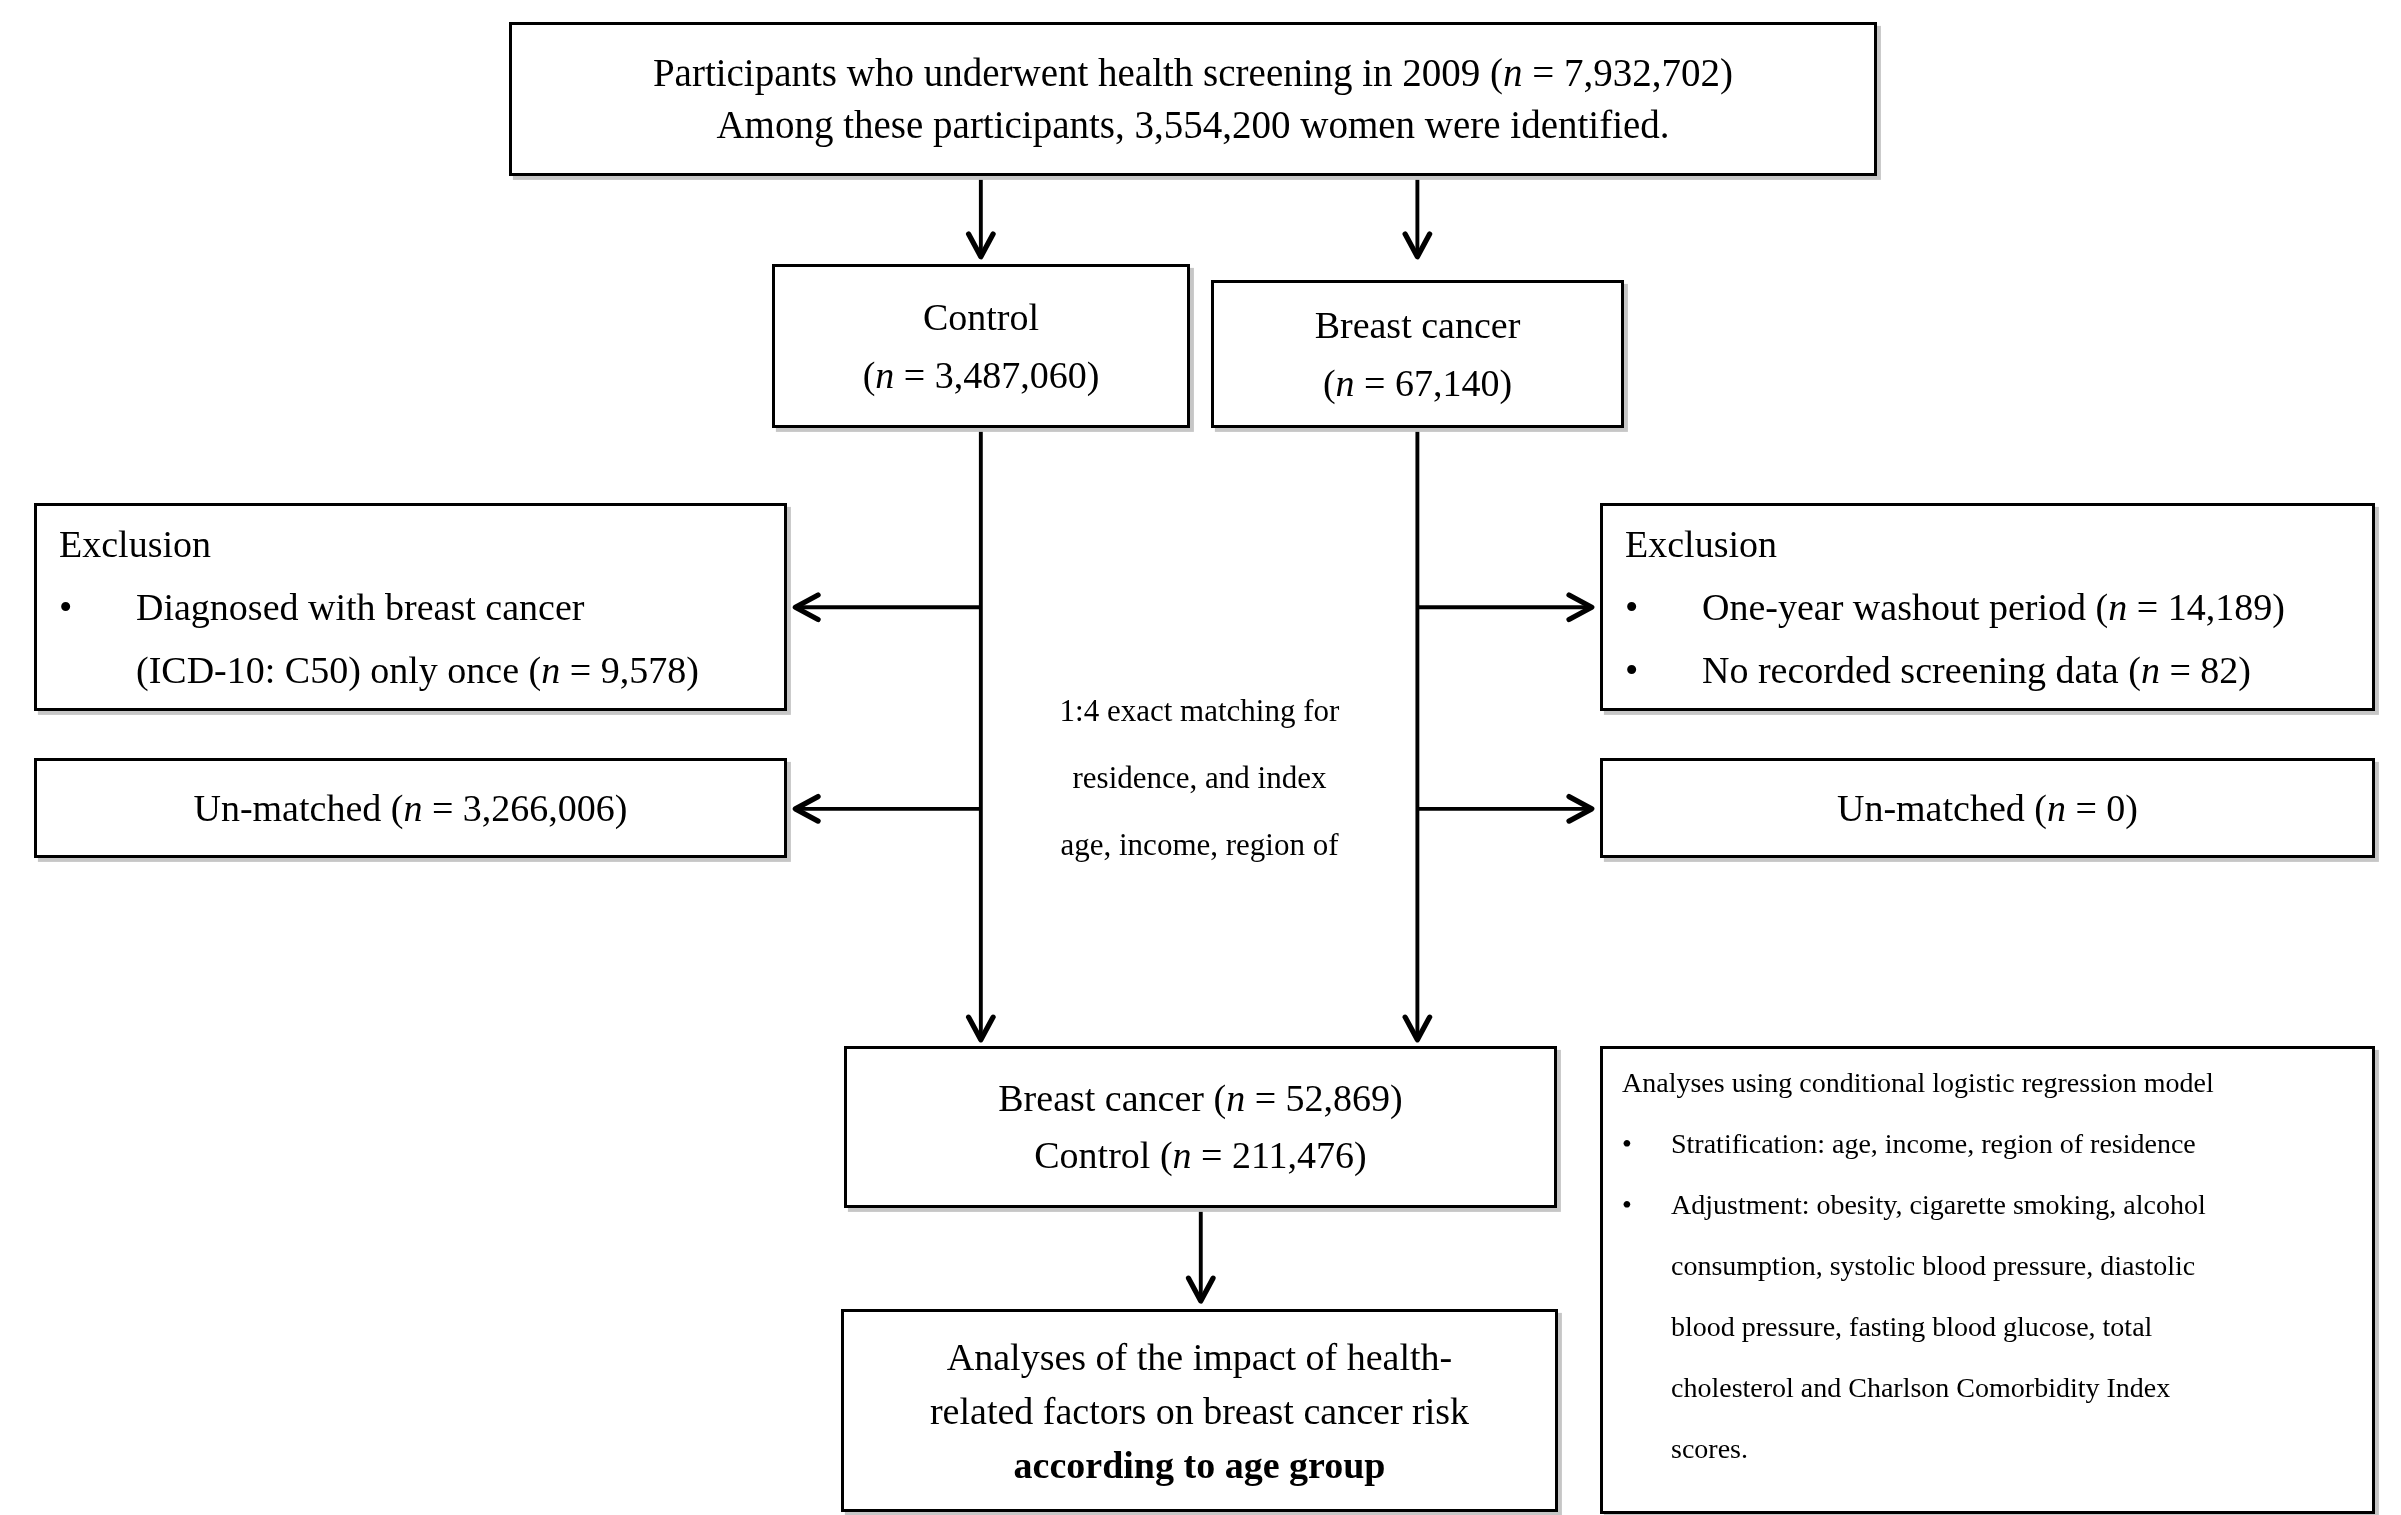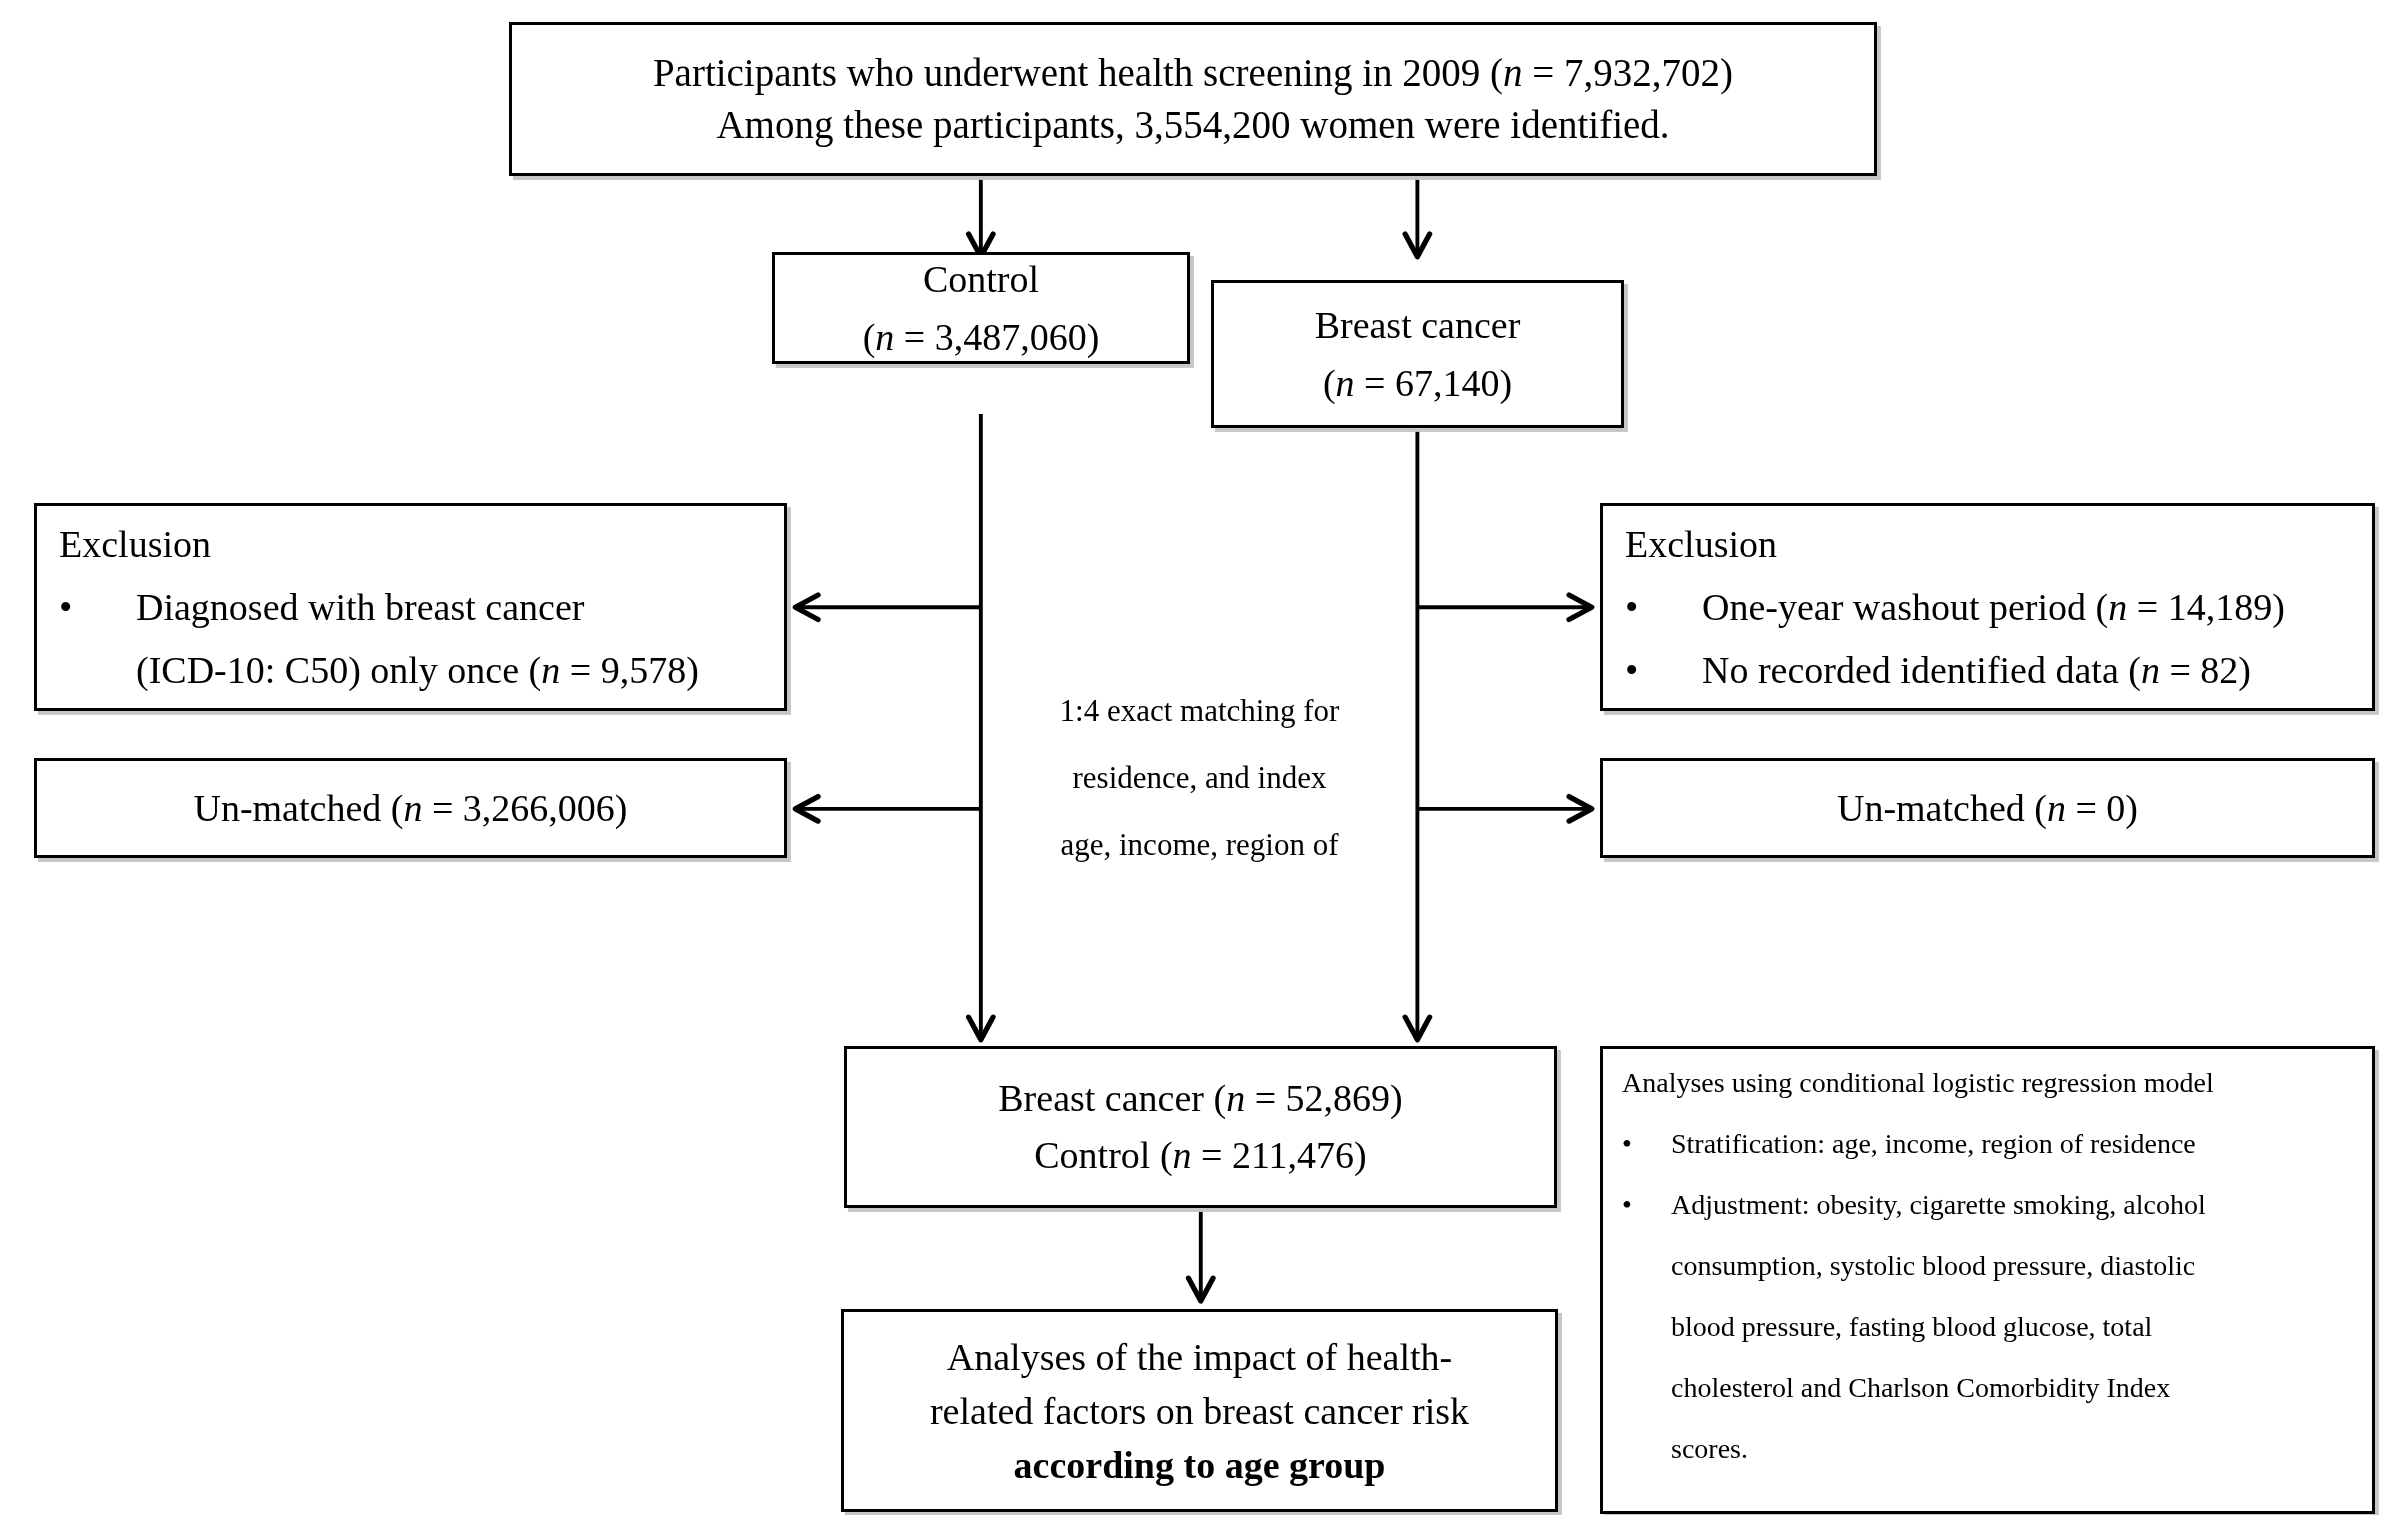--- a/index.html
+++ b/index.html
@@ -71,21 +71,21 @@
     <line x1="1766" y1="1456" x2="1432" y2="1456" marker-end="url(#arw)"></line>
     <line x1="2552" y1="1456" x2="2866" y2="1456" marker-end="url(#arw)"></line>
     <line x1="2162" y1="2177" x2="2162" y2="2342" marker-end="url(#arw)"></line>
   </svg>
 
   <div class="box center screening" style="left:509px;top:22px;width:1368px;height:154px;">
     <div><span>Participants who underwent health screening in 2009 (</span><i>n</i><span> = 7,932,702)</span></div>
     <div>Among these participants, 3,554,200 women were identified.</div>
   </div>
 
-  <div class="box center cohort" style="left:772px;top:252px;width:418px;height:112px;">
+  <div class="box center cohort" style="left:772px;top:264px;width:418px;height:164px;">
     <div>Control</div>
     <div><span>(</span><i>n</i><span> = 3,487,060)</span></div>
   </div>
 
   <div class="box center cohort" style="left:1211px;top:280px;width:413px;height:148px;">
     <div>Breast cancer</div>
     <div><span>(</span><i>n</i><span> = 67,140)</span></div>
   </div>
 
   <div class="box excl" style="left:34px;top:503px;width:753px;height:208px;">
@@ -100,21 +100,21 @@
   </div>
 
   <div class="box excl" style="left:1600px;top:503px;width:775px;height:208px;">
     <div>Exclusion</div>
     <div class="brow">
       <span class="bdot">•</span>
       <div class="btext"><span>One-year washout period (</span><i>n</i><span> = 14,189)</span></div>
     </div>
     <div class="brow">
       <span class="bdot">•</span>
-      <div class="btext"><span>No recorded identified data (</span><i>n</i><span> = 82)</span></div>
+      <div class="btext"><span>No recorded screening data (</span><i>n</i><span> = 82)</span></div>
     </div>
   </div>
 
   <div class="box center plain" style="left:34px;top:758px;width:753px;height:100px;">
     <div><span>Un-matched (</span><i>n</i><span> = 3,266,006)</span></div>
   </div>
 
   <div class="box center plain" style="left:1600px;top:758px;width:775px;height:100px;">
     <div><span>Un-matched (</span><i>n</i><span> = 0)</span></div>
   </div>

